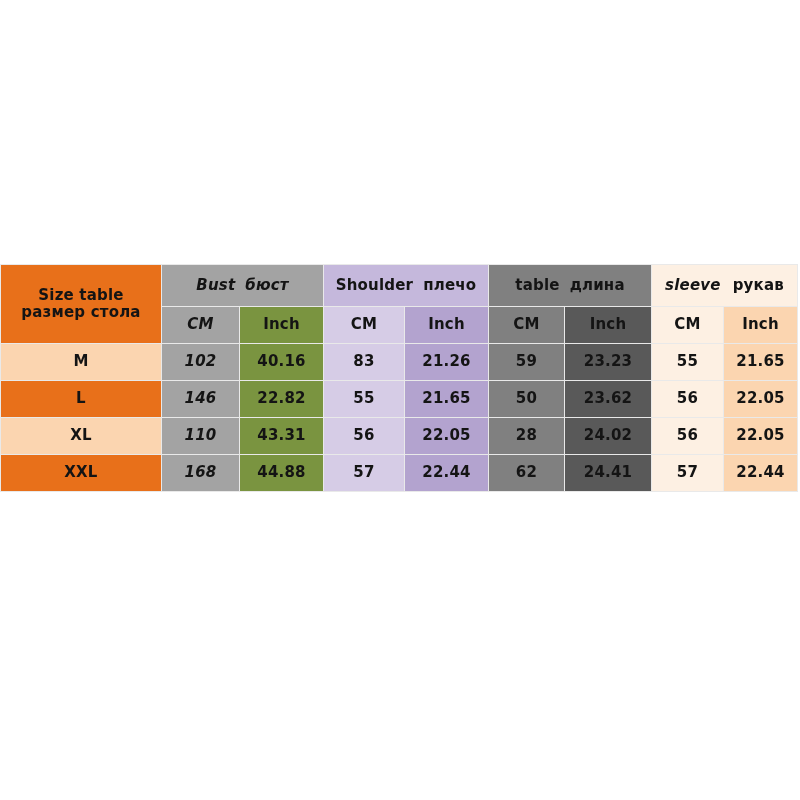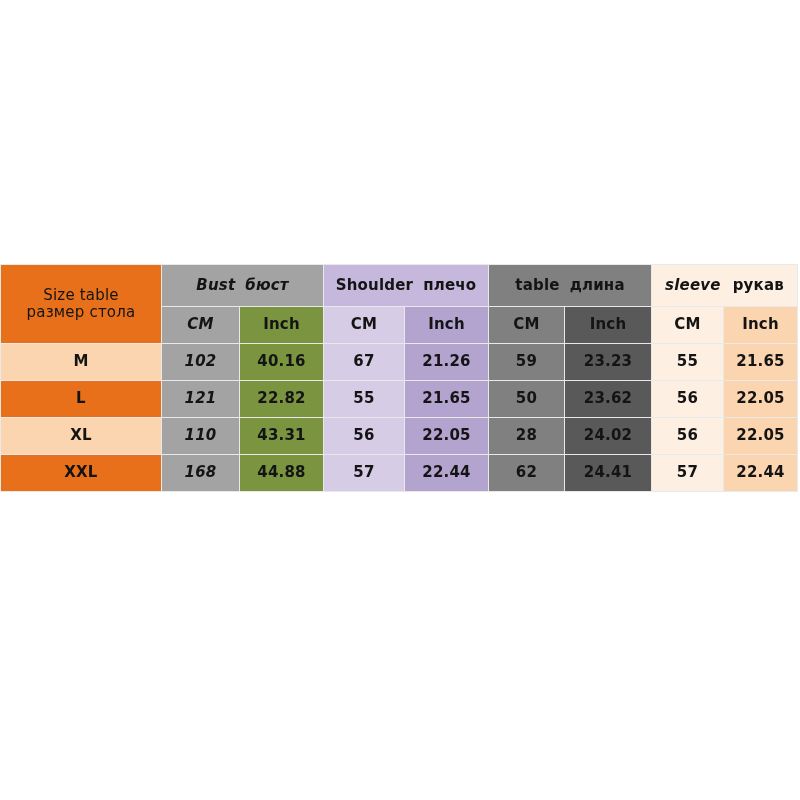--- a/index.html
+++ b/index.html
@@ -64,21 +64,21 @@
   .bg-green-dk    { background: #7a9440; }
   .bg-purple-lt   { background: #d6cce6; }
   .bg-purple-md   { background: #c5b8dc; }
   .bg-purple-dk   { background: #b3a3cf; }
   .bg-grey-lt     { background: #808080; }
   .bg-grey-dk     { background: #595959; }
   .bg-cream       { background: #fdf0e3; }
 
   .size-title {
     font-size: 15px;
-    font-weight: normal;
+    font-weight: bold;
     color: #141414;
   }
   .size-title .ln { display: block; }
 
   .group-label { font-size: 16px; }
   .group-label .en { margin-right: 10px; }
 
   .group-label-light { font-weight: normal; font-size: 15px; }
   .group-label-light .en { margin-right: 12px; font-style: italic; }
 
@@ -133,31 +133,31 @@
         <td class="bg-grey-lt unit-label">CM</td>
         <td class="bg-grey-dk unit-label">Inch</td>
         <td class="bg-cream unit-label">CM</td>
         <td class="bg-peach unit-label">Inch</td>
       </tr>
 
       <tr class="row-data">
         <td class="bg-peach size-code">M</td>
         <td class="bg-green-lt val">102</td>
         <td class="bg-green-dk val">40.16</td>
-        <td class="bg-purple-lt val">67</td>
+        <td class="bg-purple-lt val">83</td>
         <td class="bg-purple-dk val">21.26</td>
         <td class="bg-grey-lt val">59</td>
         <td class="bg-grey-dk val">23.23</td>
         <td class="bg-cream val">55</td>
         <td class="bg-peach val">21.65</td>
       </tr>
 
       <tr class="row-data">
         <td class="bg-orange size-code">L</td>
-        <td class="bg-green-lt val">121</td>
+        <td class="bg-green-lt val">146</td>
         <td class="bg-green-dk val">22.82</td>
         <td class="bg-purple-lt val">55</td>
         <td class="bg-purple-dk val">21.65</td>
         <td class="bg-grey-lt val">50</td>
         <td class="bg-grey-dk val">23.62</td>
         <td class="bg-cream val">56</td>
         <td class="bg-peach val">22.05</td>
       </tr>
 
       <tr class="row-data">

